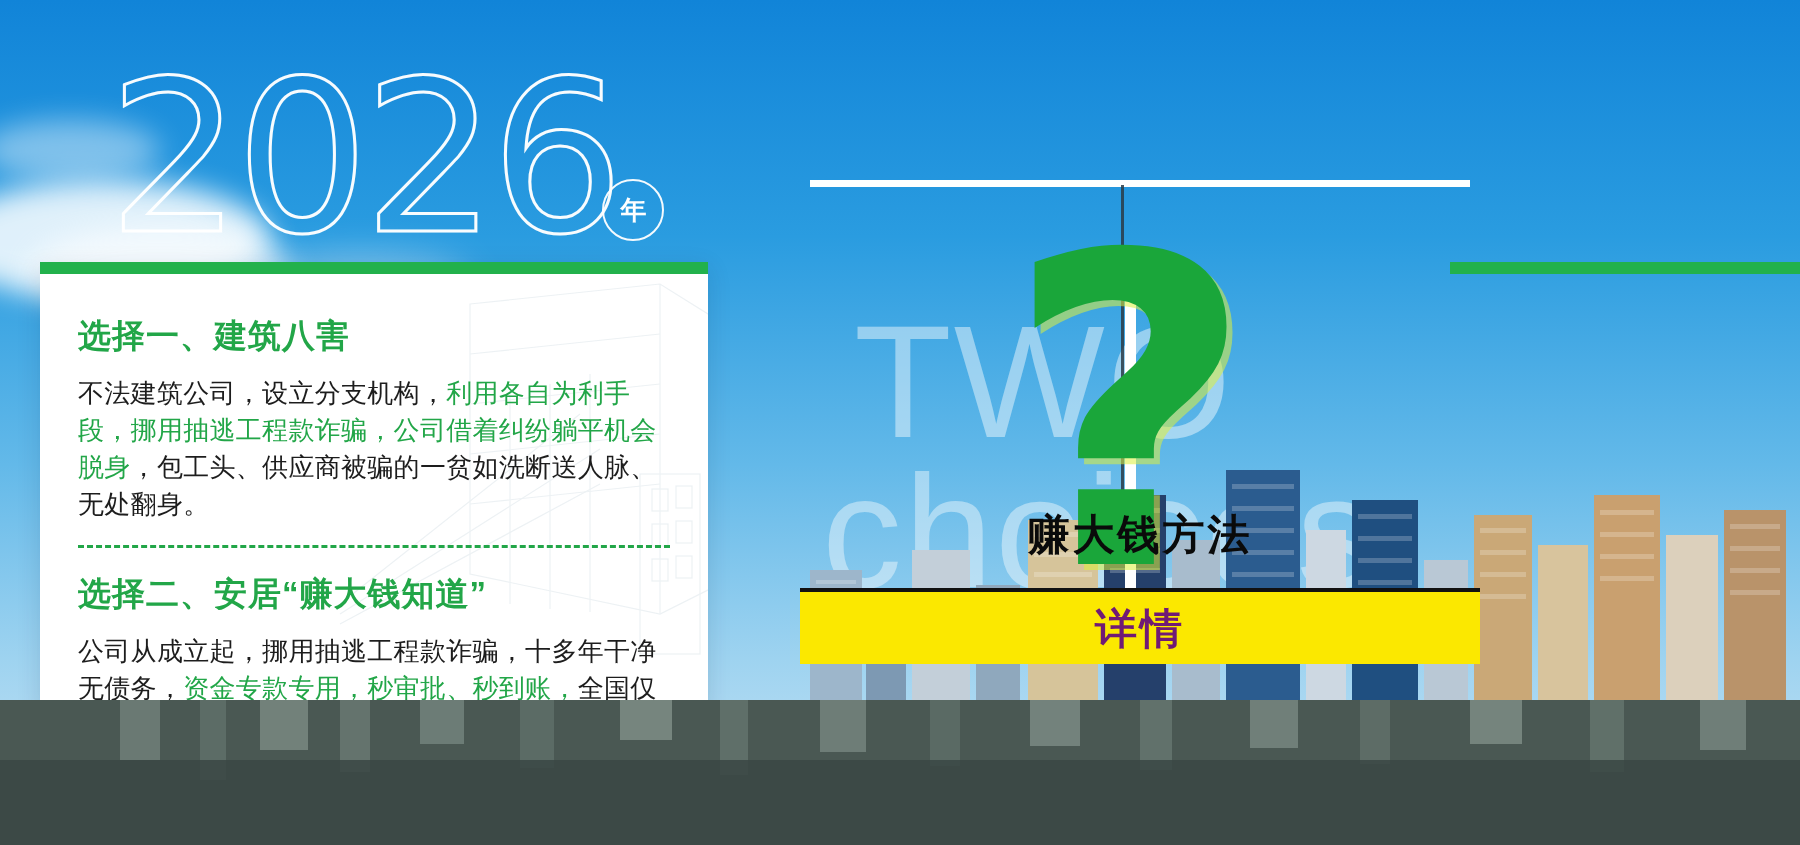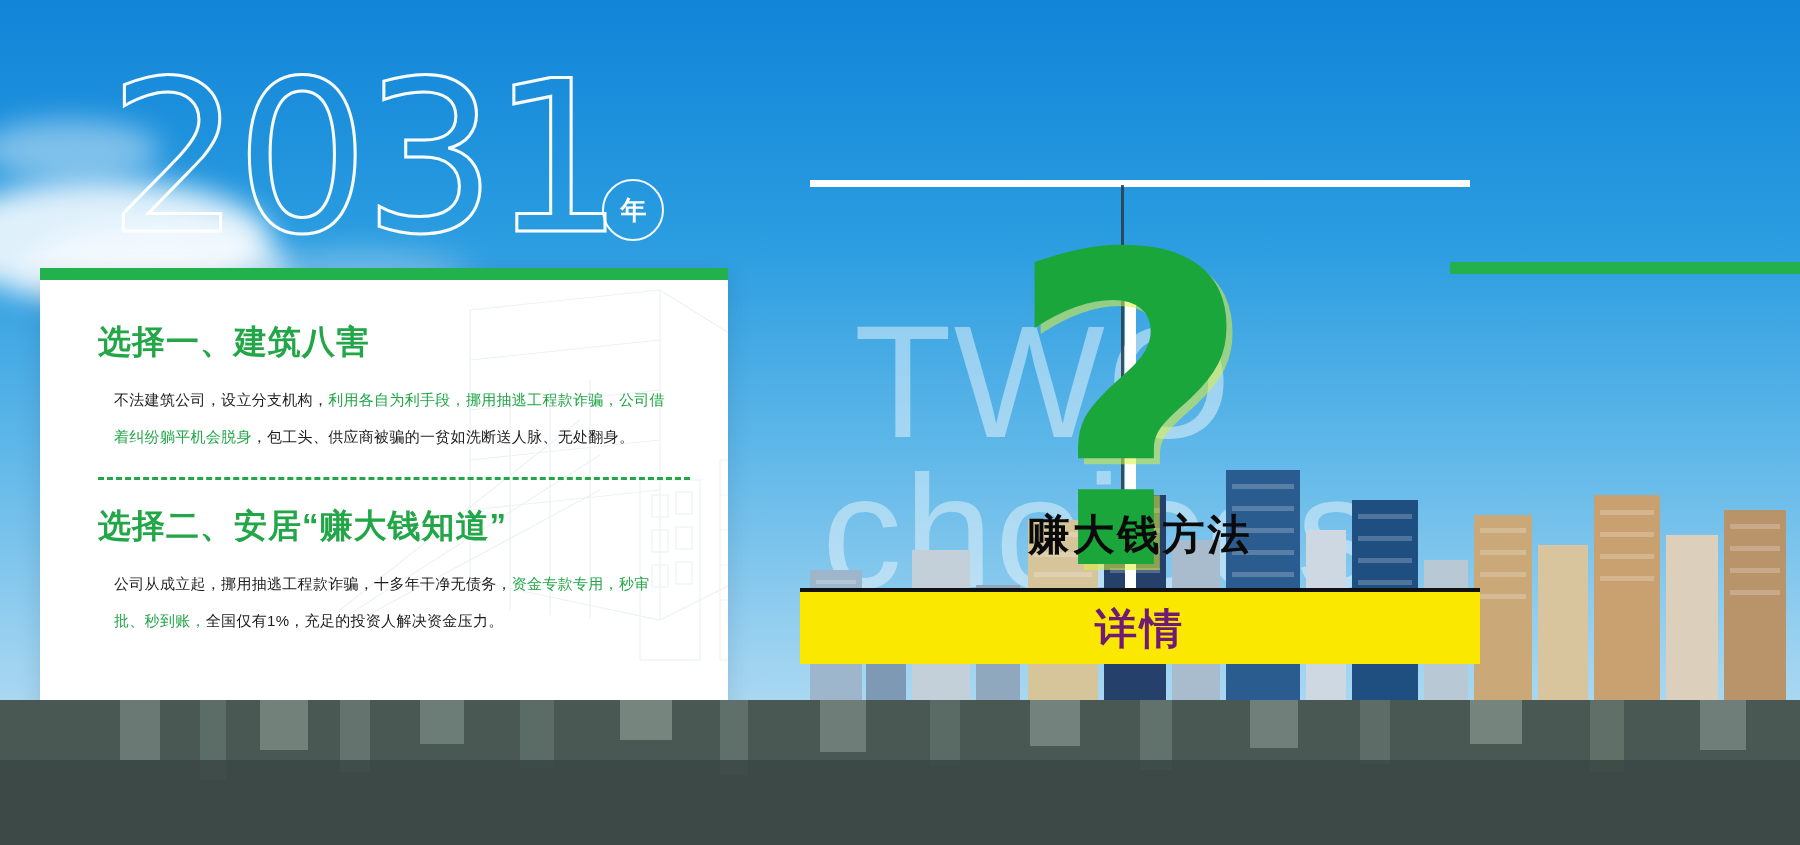--- a/index.html
+++ b/index.html
@@ -65,35 +65,34 @@
   .city{
     position:absolute;left:800px;top:400px;width:1000px;height:300px;overflow:hidden;
   }
   .water{
     position:absolute;left:0;top:700px;width:1800px;height:145px;
     background:linear-gradient(180deg,#6f7d6b 0%,#55615a 35%,#3c4a48 70%,#2e3a3a 100%);
   }
 
   
   .card{
-    position:absolute;left:40px;top:268px;width:668px;height:449px;background:#fff;
+    position:absolute;left:40px;top:262px;width:668px;height:449px;background:#fff;
     box-shadow:0 6px 22px rgba(0,40,80,.14);
-    padding-left:20px;
   }
   .card-top{position:absolute;left:0;top:0;width:100%;height:12px;background:#22b14c;}
   .card-bp{
     position:absolute;inset:12px 0 0 0;overflow:hidden;opacity:.5;
   }
   .card-inner{position:relative;padding:52px 38px 0 38px;}
 
   .sec-title{
     color:#22a648;font-size:33px;font-weight:700;letter-spacing:1px;margin:0 0 16px 0;
   }
   .sec-body{
-    font-size:15px;line-height:37px;color:#1d1d1d;margin:16px;letter-spacing:.3px;
+    font-size:26px;line-height:37px;color:#1d1d1d;margin:0;letter-spacing:.3px;
   }
   .sec-body .g{color:#22a648;}
 
   .divider{
     margin:22px 0 24px 0;height:0;border-top:3px dashed #22a648;
   }
 
   
   .green-tab{position:absolute;left:1450px;top:262px;width:350px;height:12px;background:#22b14c;}
 
@@ -118,21 +117,21 @@
 <body>
 
 <div id="poster">
 
   <div class="cloud c1"></div>
   <div class="cloud c2"></div>
   <div class="cloud c3"></div>
   <div class="cloud c4"></div>
 
   <div class="year-wrap">
-    <div class="year">2031</div>
+    <div class="year">2026</div>
     <div class="year-suffix">年</div>
   </div>
 
   <div class="rule"></div>
 
   <div class="right-frame">
     <svg width="692" height="500">
       <defs>
         <linearGradient id="bgFade" x1="0" y1="0" x2="0" y2="1">
           <stop offset="0%" stop-color="#2e9fe0" stop-opacity="0"></stop>

